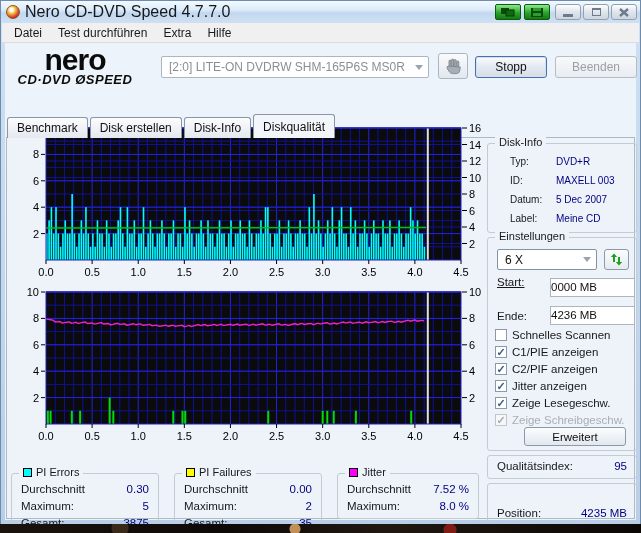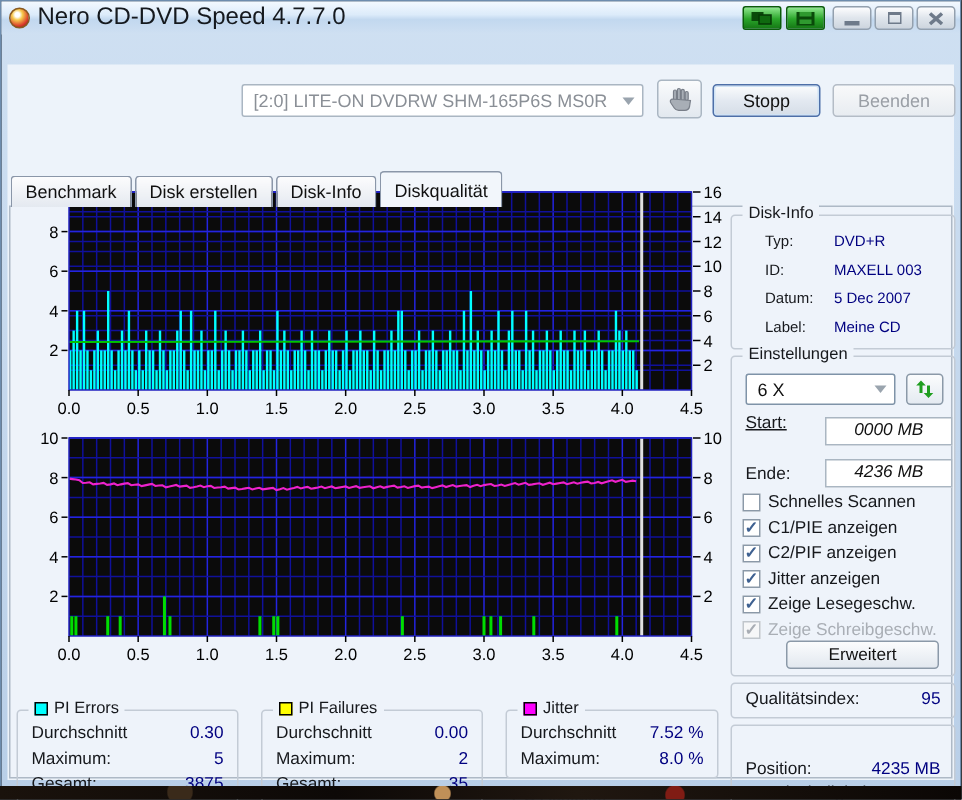--- a/index.html
+++ b/index.html
@@ -65,21 +65,21 @@
   .kv-row .lab{color:#16181c;}
   .kv-row .val{color:#000080;}
   
   .speed-combo{position:absolute;left:9px;top:11px;width:100px;height:21px;background:#fff;border:1px solid #7f93a8;
     border-radius:2px;display:flex;align-items:center;}
   .speed-text{flex:1;font-size:12px;color:#111;padding-left:7px;}
   .refresh-btn{position:absolute;left:116px;top:11px;width:25px;height:21px;border:1px solid #8b99a8;border-radius:3px;
     background:linear-gradient(#fbfcfd,#e4eaf1);display:flex;align-items:center;justify-content:center;}
   .field-lab{position:absolute;left:9px;font-size:11.5px;color:#16181c;}
   .field{position:absolute;left:62px;width:85px;height:19px;background:#fff;border:1px solid #aab6c2;
-    font-size:11.5px;color:#111;text-align:center;line-height:17px;font-style:italic;}
+    font-size:11.5px;color:#111;line-height:17px;}
   .cbs{position:absolute;left:7px;top:88px;right:4px;}
   .cbrow{display:flex;align-items:center;height:17px;}
   .cbbox{width:12px;height:12px;border:1px solid #8b99a8;background:#fff;margin-right:5px;
     font-size:11px;line-height:11px;text-align:center;color:#3f6191;font-weight:bold;}
   .cblab{font-size:11.5px;color:#16181c;white-space:nowrap;}
   .cbrow.disabled .cbbox{border-color:#c0c6cc;color:#a8adb4;background:#f6f7f8;}
   .cbrow.disabled .cblab{color:#a9aeb5;}
   .adv-btn{position:absolute;left:36px;top:189px;width:102px;height:19px;border:1px solid #8b99a8;border-radius:3px;
     background:linear-gradient(#fbfcfd,#e2e8ef);font-size:11.5px;color:#111;
     display:flex;align-items:center;justify-content:center;}
@@ -119,23 +119,33 @@
             <div class="glyph-max"></div>
           </div>
         <div class="win-btn">
           <svg width="10" height="9">
             <path d="M1 1 L9 8 M9 1 L1 8" stroke="#6e7a8a" stroke-width="2.4"></path>
           </svg>
         </div>
       </div>
     </div>
 
+    <div class="menubar" id="menubar">
+        <div class="menu-item">Datei</div>
+        <div class="menu-item">Test durchführen</div>
+        <div class="menu-item">Extra</div>
+        <div class="menu-item">Hilfe</div>
+      </div>
 
     <div class="client">
 
+      <div class="logo">
+        <div class="logo-top">nero</div>
+        <div class="logo-bottom">CD·DVD ØSPEED</div>
+      </div>
       <div class="drive-combo">
         <span class="drive-text">[2:0]   LITE-ON DVDRW SHM-165P6S MS0R</span>
         <span class="combo-arrow">
             <span class="tri-down"></span>
           </span>
       </div>
       <div class="hand-btn">
         <svg width="17" height="17" viewBox="0 0 17 17">
           <g fill="#a8aeb6" stroke="#787e88" stroke-width="0.8">
             <rect x="4" y="2" width="2" height="7" rx="1"></rect>

